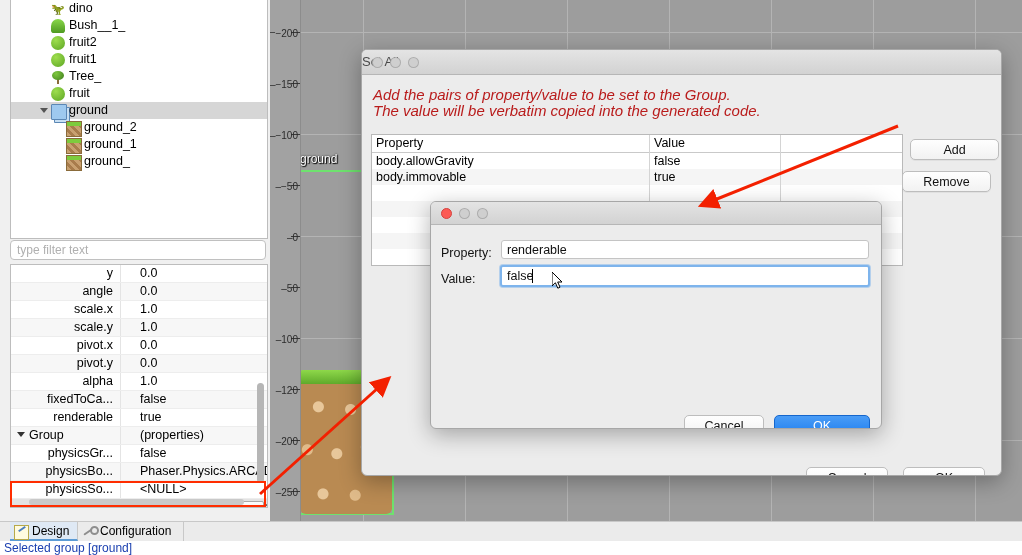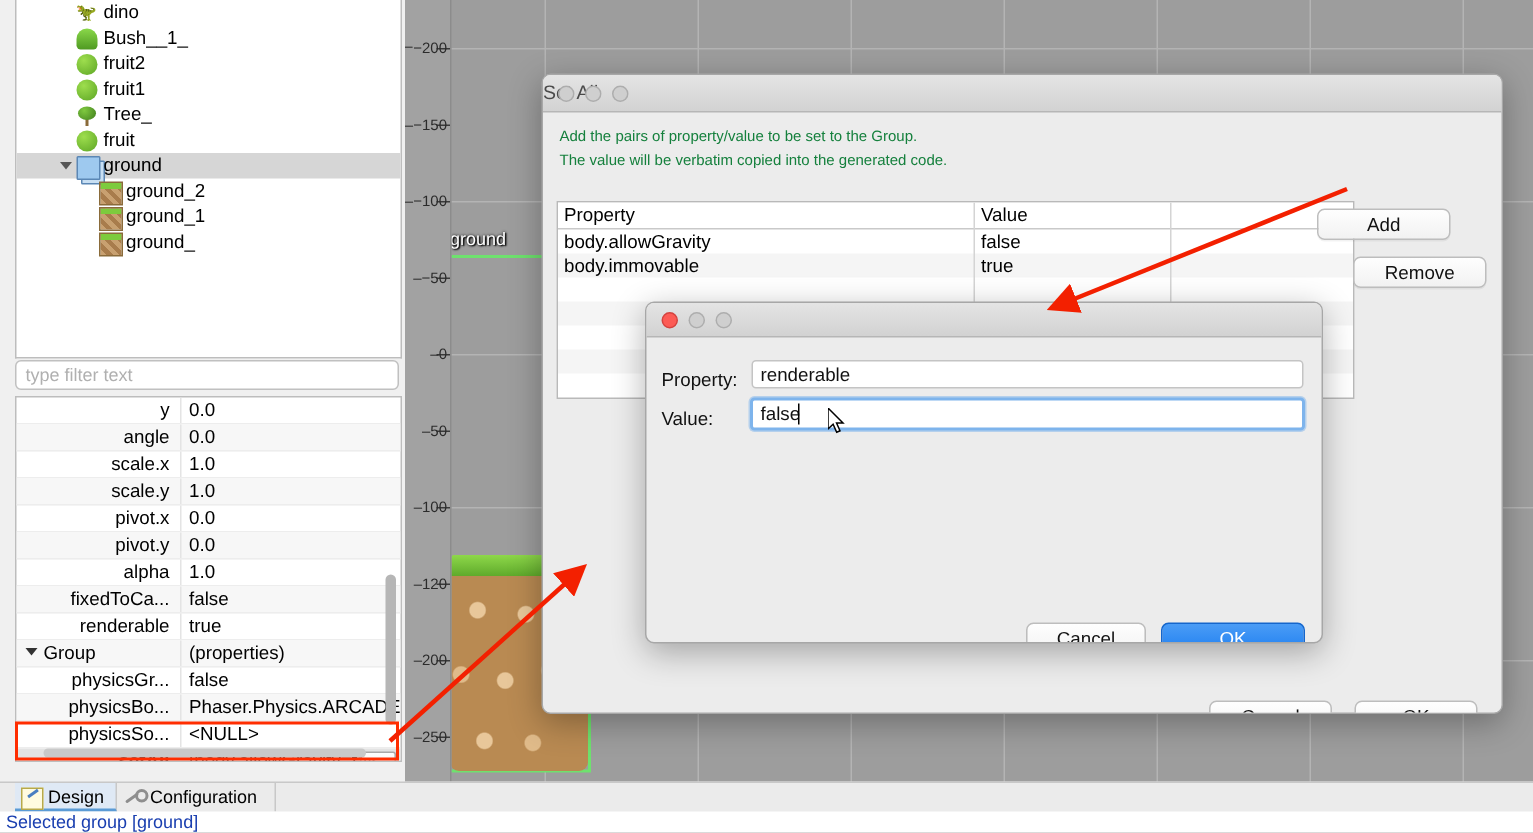--- a/index.html
+++ b/index.html
@@ -153,21 +153,21 @@
   }
   .prop-row.alt{background:#f7f7f7;}
   .prop-name{
     position:absolute;left:0;top:0;width:108px;height:17px;
     text-align:right;padding-right:6px;box-sizing:border-box;
     overflow:hidden;white-space:nowrap;
   }
   .prop-name.grp{text-align:left;padding-left:18px;font-weight:normal;}
   .prop-val{
     position:absolute;left:109px;top:0;right:0;height:17px;
-    padding-left:5px;box-sizing:border-box;overflow:hidden;white-space:nowrap;
+    padding-left:19px;box-sizing:border-box;overflow:hidden;white-space:nowrap;
     border-left:1px solid #e4e4e4;
   }
   .grp-twisty{
     position:absolute;left:6px;top:5px;width:0;height:0;
     border-left:4.5px solid transparent;border-right:4.5px solid transparent;
     border-top:5px solid #333;
   }
   .prop-row.setall{background:#e3e3e3;}
   .prop-row.setall .prop-name{font-weight:bold;}
   .dots-btn{
@@ -251,21 +251,21 @@
   .tl{
     position:absolute;top:7px;width:11px;height:11px;border-radius:50%;
     border:1px solid rgba(0,0,0,.16);box-sizing:border-box;
   }
   .tl.g{background:#cfcfcf;}
   .tl.red{background:#fc5b55;border-color:#d4433f;}
   .tl1{left:10px;} .tl2{left:28px;} .tl3{left:46px;}
 
   .dlg-body{position:relative;}
   .dlg-desc{
-    position:absolute;font-size:10px;color:#15803d;white-space:nowrap;
+    position:absolute;font-size:15px;color:#b91c1c;white-space:nowrap;font-style:italic;
   }
 
   
   .tbl{
     position:absolute;background:#fff;border:1px solid #b9b9b9;
     overflow:hidden;
   }
   .tbl-head{
     position:relative;height:17px;background:#fff;border-bottom:1px solid #c9c9c9;
     font-size:12.5px;line-height:17px;
@@ -561,21 +561,21 @@
             </div>
             <div class="tbl-row">
               <span class="c" style="left: 0px; width: 277px;"></span>
               <span class="c" style="left: 278px; width: 130px;"></span>
             </div>
           </div>
         <div class="col-sep" style="left:277px;top:17px;bottom:0"></div>
         <div class="col-sep" style="left:408px;top:17px;bottom:0"></div>
       </div>
 
-      <div class="btn" style="left:516px;top:64px;width:89px;height:21px;line-height:20px">Add</div>
+      <div class="btn" style="left:548px;top:64px;width:89px;height:21px;line-height:20px">Add</div>
       <div class="btn" style="left:540px;top:96px;width:89px;height:21px;line-height:20px">Remove</div>
 
       <div class="btn" style="left:444px;top:392px;width:82px;height:22px;line-height:21px">Cancel</div>
       <div class="btn" style="left:541px;top:392px;width:82px;height:22px;line-height:21px">OK</div>
     </div>
   </div>
 
   <div class="dlg" style="left:430px;top:201px;width:450px;height:226px">
     <div class="dlg-title" style="height:22px;line-height:22px">
       <span class="tl red tl1" style="top:6px"></span>

